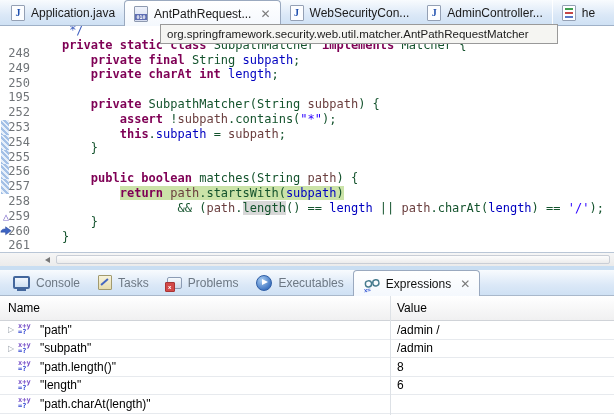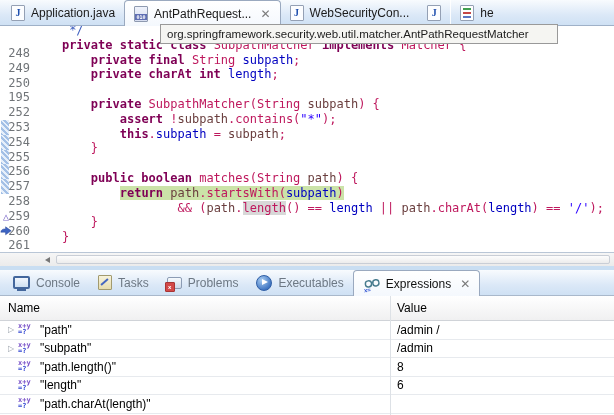--- a/index.html
+++ b/index.html
@@ -60,21 +60,21 @@
 .mk.tri{color:#7b68c9;font-size:10px;line-height:13px;}
 .code{position:absolute;left:32px;top:-3px;right:0;}
 .codeline{height:14.8px;line-height:14.8px;font:12px "DejaVu Sans Mono",monospace;
   white-space:pre;tab-size:4;-moz-tab-size:4;padding-left:1px;}
 .codeline.cur{background:var(--current_line,#e3eefb);}
 .k{color:var(--keyword,#7f0055);font-weight:bold;}
 .f{color:var(--field,#0000c0);}
 .p{color:var(--parameter,#6a3e3e);}
 .s{color:var(--string,#2a00ff);}
 .jd{color:var(--javadoc,#3f5fbf);}
-.d{color:#be185d;}
+.d{color:#14532d;}
 .occ{background:#d8d8d8;}
 .g{background:var(--debug_line,#cbe3a8);text-align:center;}
 .caret{display:inline-block;width:1px;height:12px;background:#000;vertical-align:-2px;}
 
 .hscroll{position:absolute;top:252px;left:0;right:0;height:14px;box-sizing:border-box;
   background:linear-gradient(#f6f6f6,#ebebeb);border-top:1px solid #b9c6d6;}
 .scroll-arrow{position:absolute;left:45px;top:4px;width:0;height:0;
   border-right:5px solid #777;border-top:3.5px solid transparent;border-bottom:3.5px solid transparent;}
 .scroll-thumb{position:absolute;left:56px;right:4px;top:2px;bottom:2px;
   background:linear-gradient(#fdfdfd,#ececec);border:1px solid #c9ced6;border-radius:2px;}
@@ -113,20 +113,21 @@
         </span>
         <span class="tlabel">AntPathRequest...</span>
         <span class="close">✕</span>
       </div>
       <div class="tab">
         <span class="ic ic-java">J</span>
         <span class="tlabel">WebSecurityCon...</span>
       </div>
       <div class="tab">
         <span class="ic ic-java">J</span>
+        <span class="tlabel">AdminController...</span>
       </div>
       <div class="tab sep">
         <span class="ic ic-file">
           <i></i>
           <i></i>
           <i></i>
         </span>
         <span class="tlabel">he</span>
       </div>
     </div>

